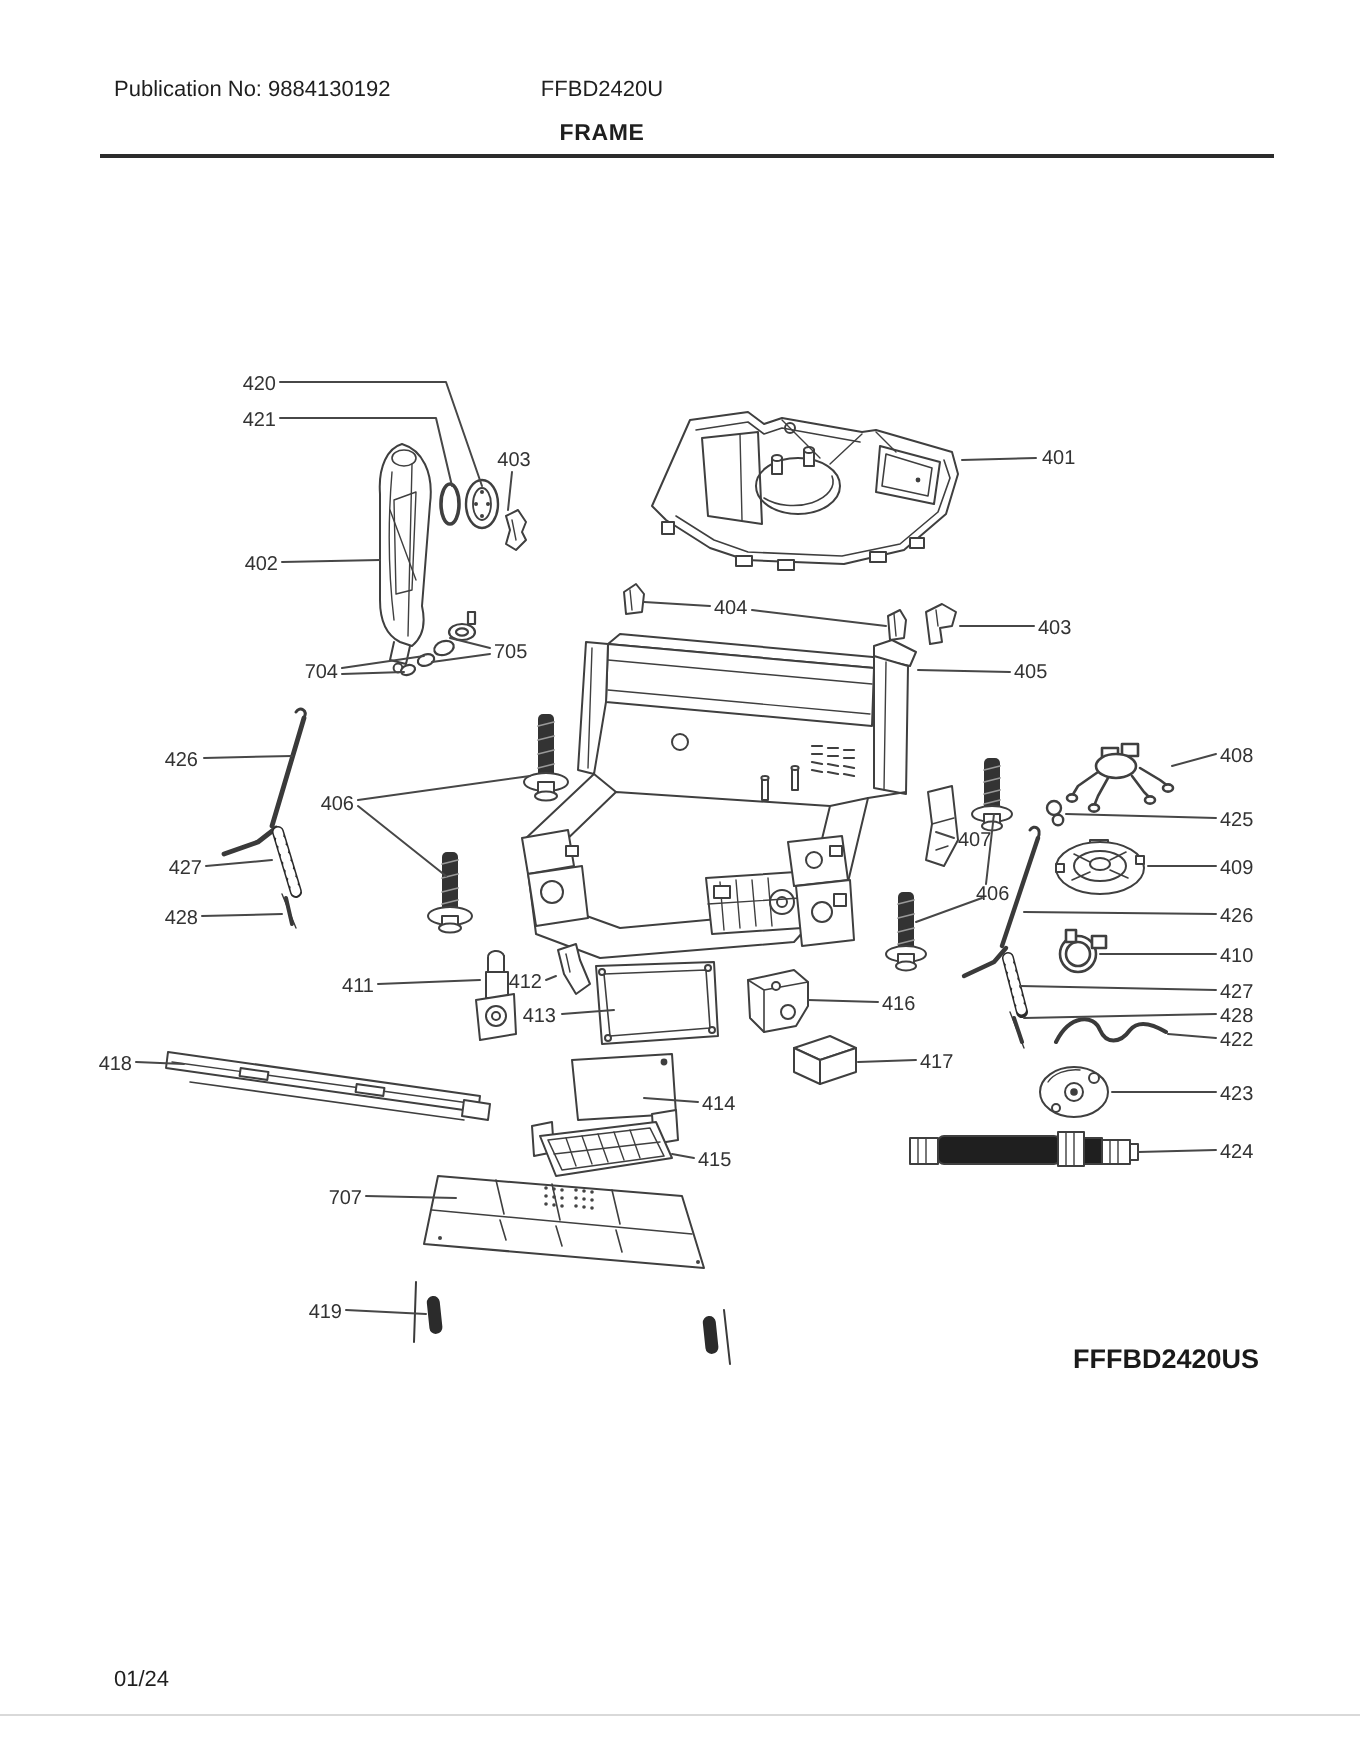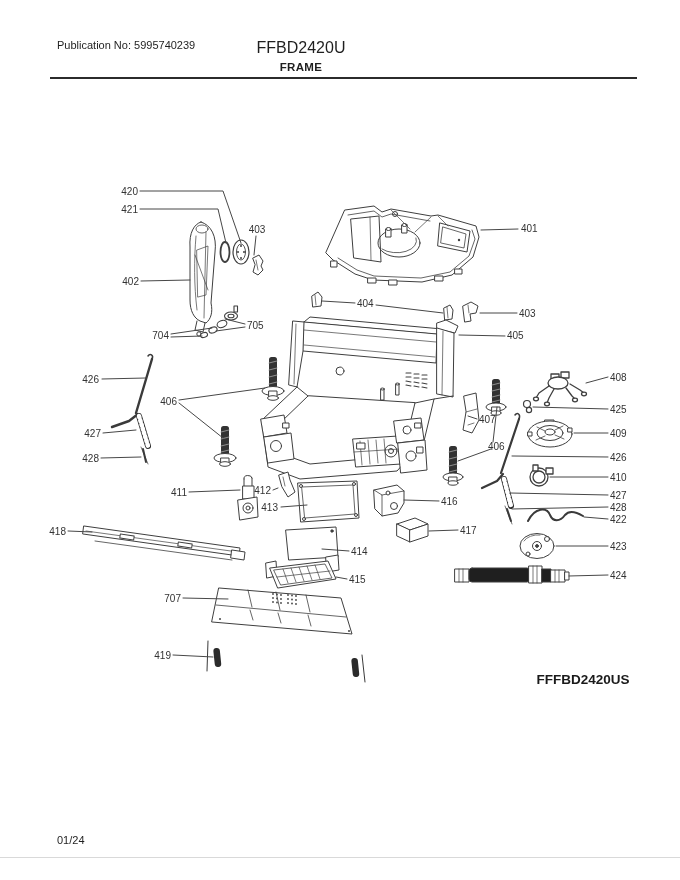--- a/index.html
+++ b/index.html
@@ -1,33 +1,33 @@
 <!DOCTYPE html>
 <html><head>
 <meta charset="utf-8">
 <style>
   html,body{margin:0;padding:0;background:#fff;}
   .page{position:relative;width:680px;height:880px;background:#ffffff;overflow:hidden;
         font-family:"Liberation Sans", sans-serif;color:#1f1f1f;}
   .hdr-left{position:absolute;left:57px;top:39px;font-size:11px;}
-  .hdr-center{position:absolute;left:0;top:39px;width:602px;text-align:center;font-size:16px;}
+  .hdr-center{position:absolute;left:0;top:39px;width:602px;text-align:center;font-size:11px;}
   .hdr-title{position:absolute;left:0;top:61px;width:602px;text-align:center;font-size:11.5px;font-weight:bold;letter-spacing:.3px;}
   .hdr-rule{position:absolute;left:50px;top:77px;width:587px;border-top:2px solid #2b2b2b;}
   .ftr-left{position:absolute;left:57px;top:834px;font-size:11px;}
   .ftr-center{position:absolute;left:0;top:834px;width:674px;text-align:center;font-size:11px;}
   .btm-rule{position:absolute;left:0;top:857px;width:680px;border-top:1px solid #d9d9d9;}
   svg text{font-family:"Liberation Sans", sans-serif;font-size:10px;fill:#333;}
   svg .code{font-size:13.5px;font-weight:bold;fill:#1a1a1a;}
 </style>
 </head>
 <body>
 
 <div class="page">
 
-  <div class="hdr-left">Publication No: 5995740239</div>
+  <div class="hdr-left">Publication No: 9884130192</div>
   <div class="hdr-center">FFBD2420U</div>
   <div class="hdr-title">FRAME</div>
   <div class="hdr-rule"></div>
 
   <svg width="680" height="880" viewBox="0 0 680 880" style="position:absolute;left:0;top:0" stroke-linejoin="round" stroke-linecap="round">
 
     <g fill="#fff" stroke="#3f3f3f" stroke-width="1">
       <path d="M345,210 L374,206 L382,212 L391,209 L431,216 L438,215 L476,226 L479,237 L473,257 L452,275 L422,282 L373,280 L355,274 L333,260 L326,253 Z"></path>
       <path d="M348,215 L374,211 L382,217 L391,214 L430,221" fill="none" stroke-width="0.8"></path>
       <path d="M472,230 L475,239 L469,256 L450,272 L421,278 L374,276 L357,270 L338,258" fill="none" stroke-width="0.8"></path>

